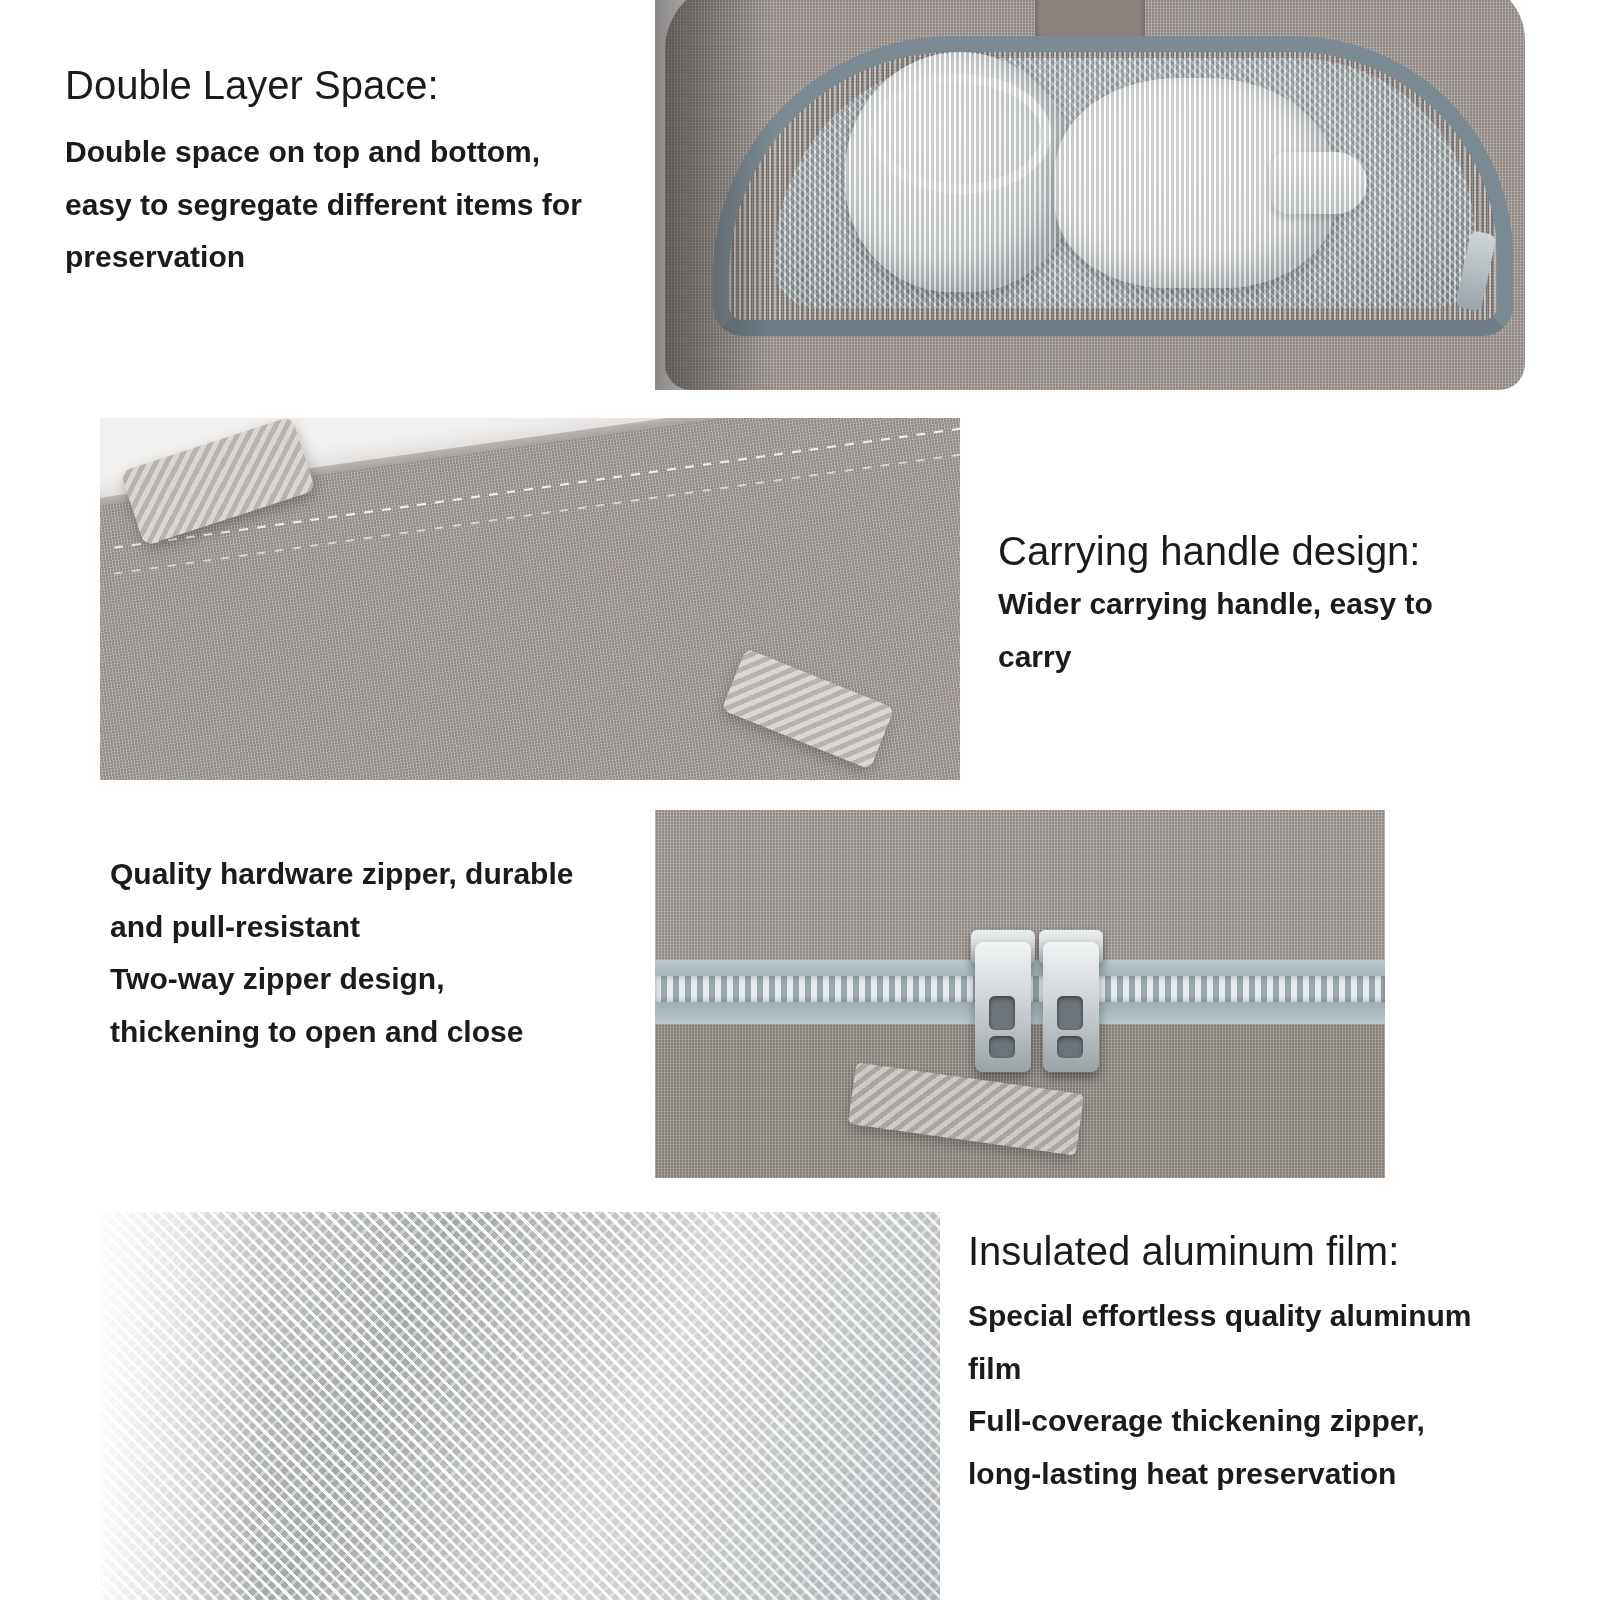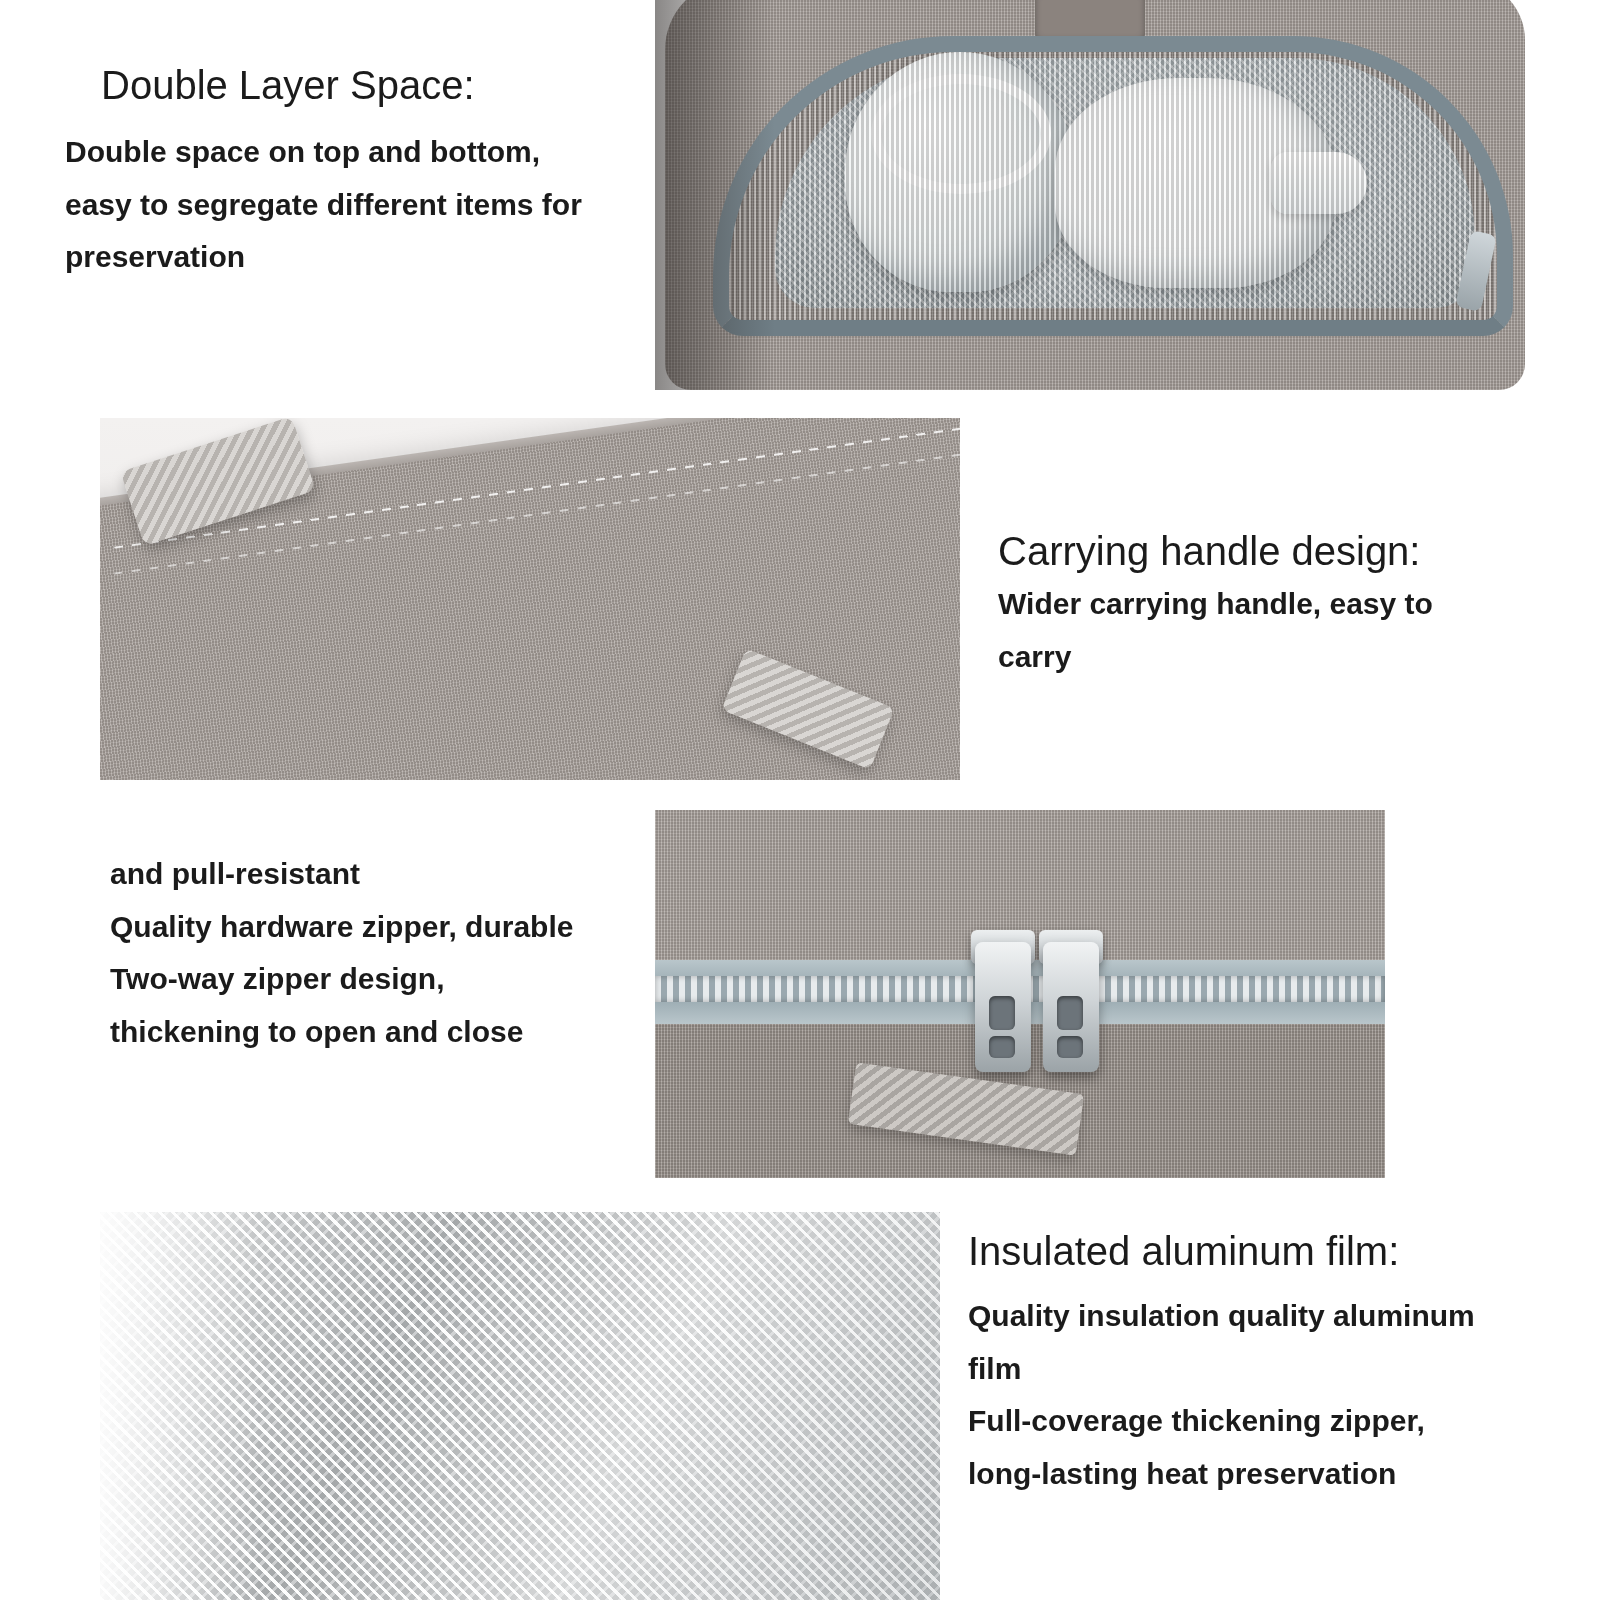--- a/index.html
+++ b/index.html
@@ -38,21 +38,21 @@
   }
   .feature-body div { white-space: nowrap; }
 
   
   #block1-text {
     position: absolute;
     left: 65px;
     top: 62px;
     width: 600px;
   }
-  #block1-text .feature-title { margin-bottom: 18px; margin-left: 36px; }
+  #block1-text .feature-title { margin-bottom: 18px; }
 
   #photo-open-bag {
     position: absolute;
     left: 655px;
     top: 0px;
     width: 880px;
     height: 390px;
     overflow: hidden;
     background: #ffffff;
   }
@@ -396,22 +396,22 @@
   <div id="block2-text">
     <div class="feature-title">Carrying handle design:</div>
     <div class="feature-body">
       <div>Wider carrying handle, easy to</div>
       <div>carry</div>
     </div>
   </div>
 
   <div id="block3-text">
     <div class="feature-body">
+      <div>Quality hardware zipper, durable</div>
       <div>and pull-resistant</div>
-      <div>Quality hardware zipper, durable</div>
       <div>Two-way zipper design,</div>
       <div>thickening to open and close</div>
     </div>
   </div>
 
   <div id="photo-zipper">
     <div class="fabric-top"></div>
     <div class="fabric-bottom"></div>
     <div class="zip-tape-top"></div>
     <div class="zip-tape-bottom"></div>
@@ -431,20 +431,20 @@
 
   <div id="photo-film">
     <div class="film"></div>
     <div class="sheen"></div>
     <div class="corner-fade"></div>
   </div>
 
   <div id="block4-text">
     <div class="feature-title">Insulated aluminum film:</div>
     <div class="feature-body">
-      <div>Quality insulation quality aluminum</div>
+      <div>Special effortless quality aluminum</div>
       <div>film</div>
       <div>Full-coverage thickening zipper,</div>
       <div>long-lasting heat preservation</div>
     </div>
   </div>
 
 </div>
 
 </body></html>

